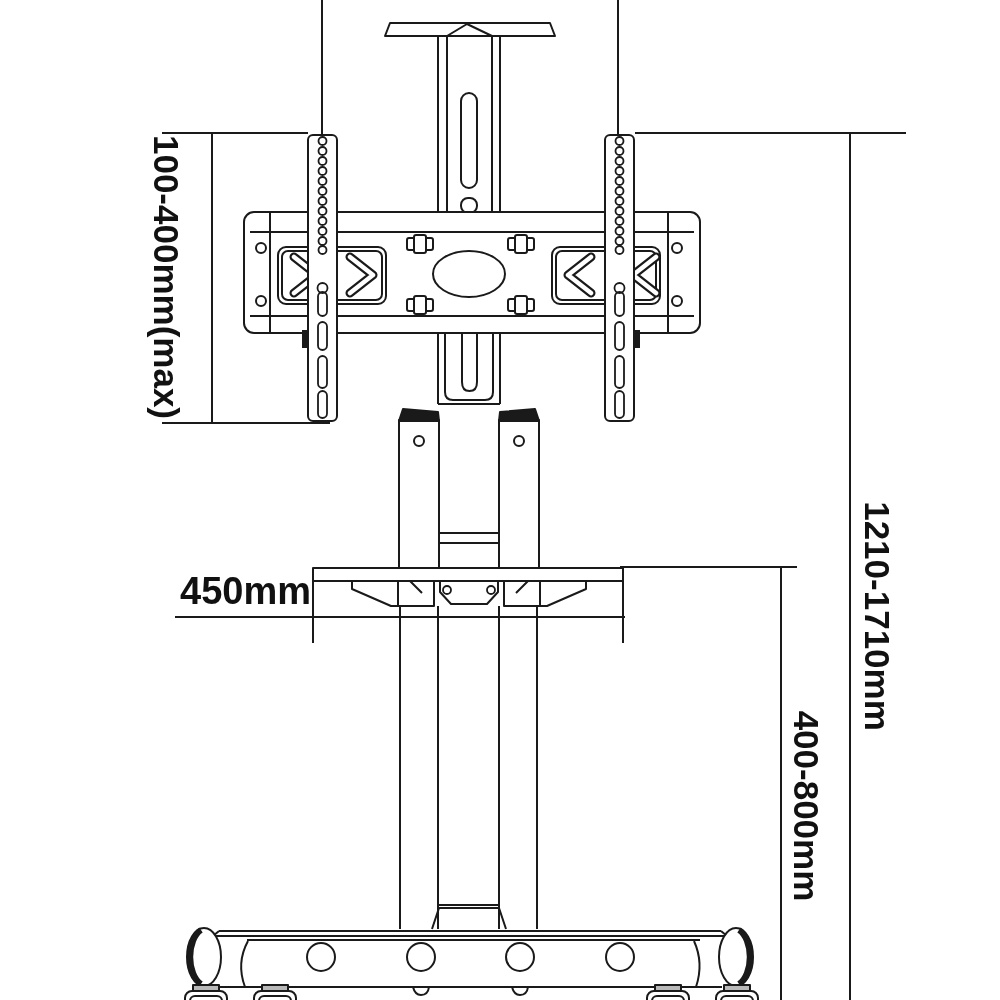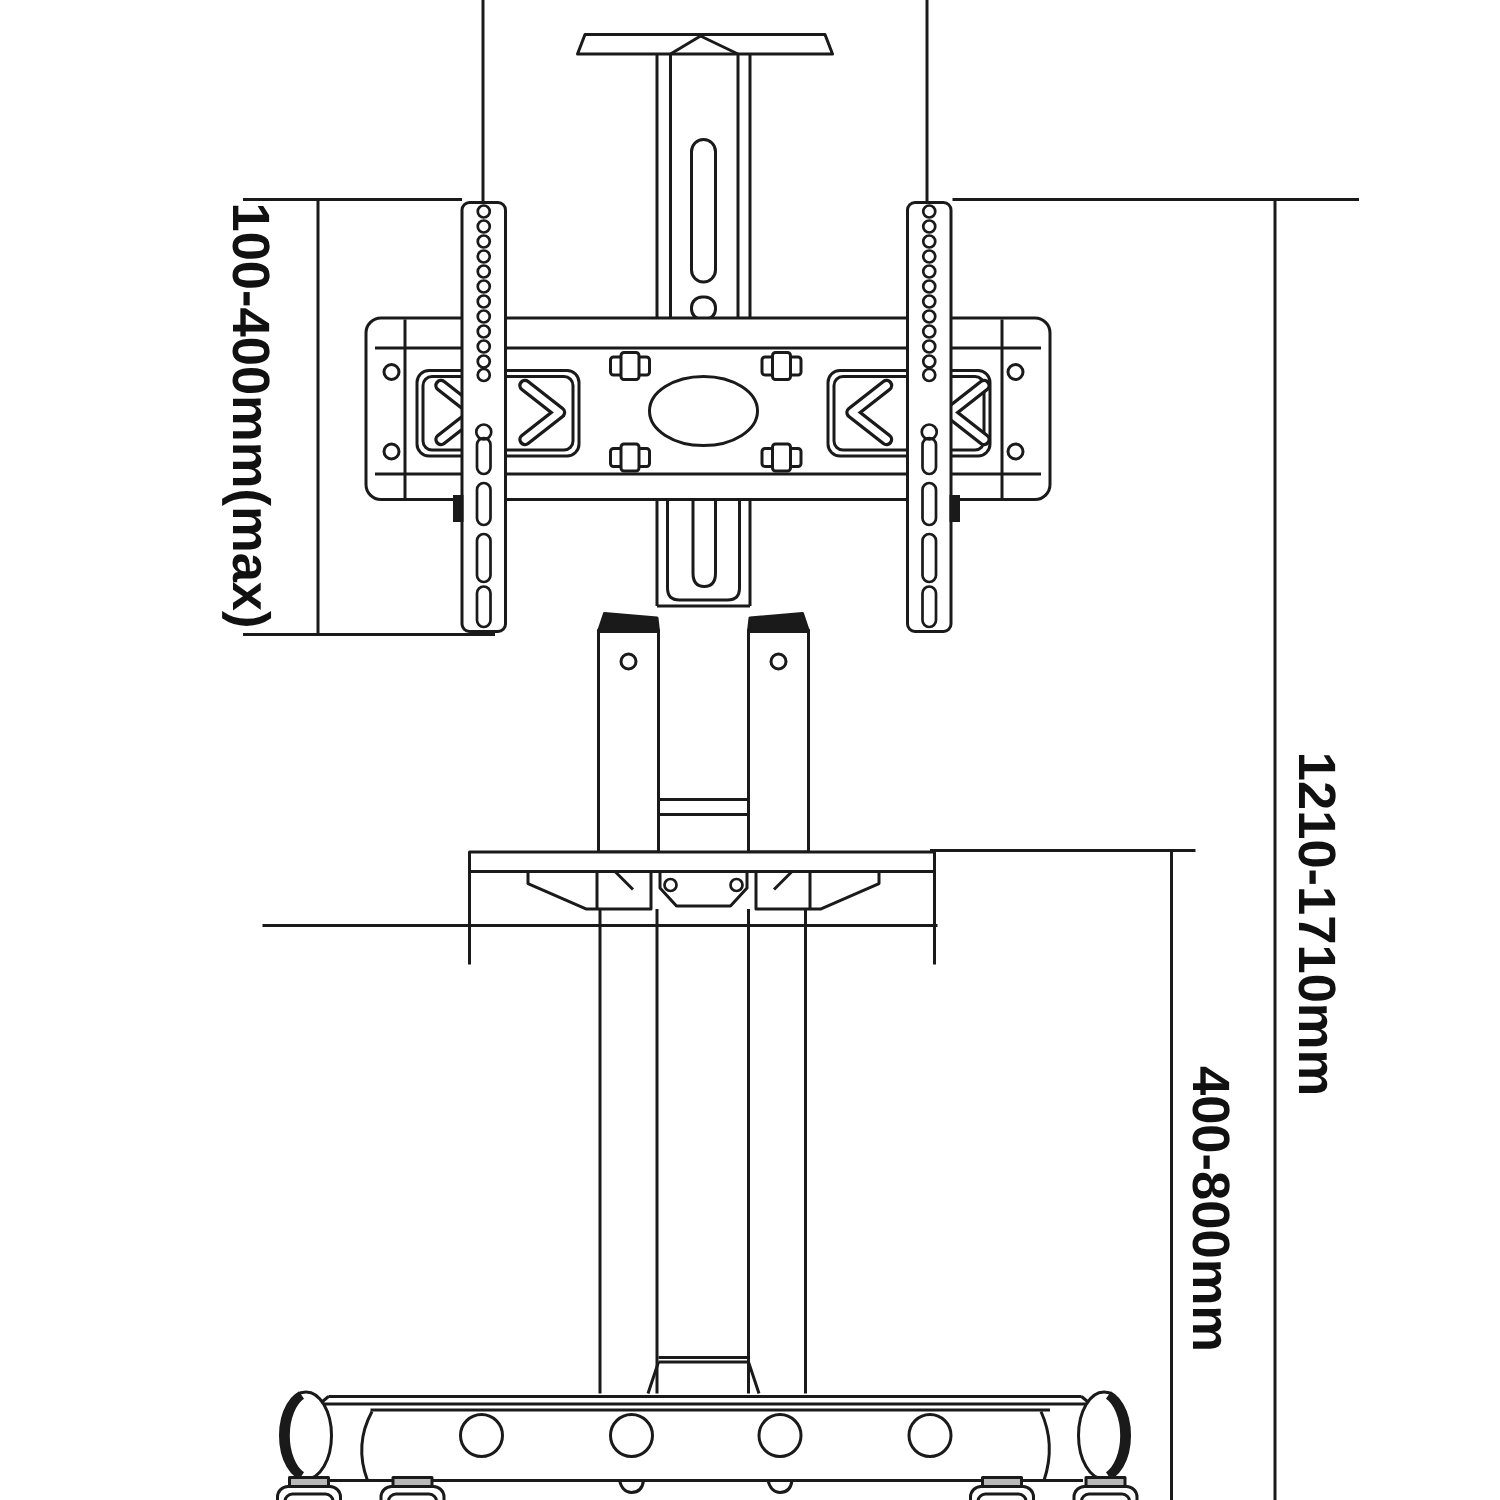--- a/index.html
+++ b/index.html
@@ -198,16 +198,17 @@
     <path d="M623 568 V643"></path>
     <path d="M620 567 H797"></path>
     <path d="M781 567 V1000"></path>
     <path d="M850 133 V1000"></path>
   </g>
 
 </g>
 </svg>
 
 <div class="dim-label rot lab-vesa">100-400mm(max)</div>
+<div class="dim-label lab-width">450mm</div>
 <div class="dim-label rot lab-total">1210-1710mm</div>
 <div class="dim-label rot lab-shelfh">400-800mm</div>
 
 </div>
 
 </body></html>

